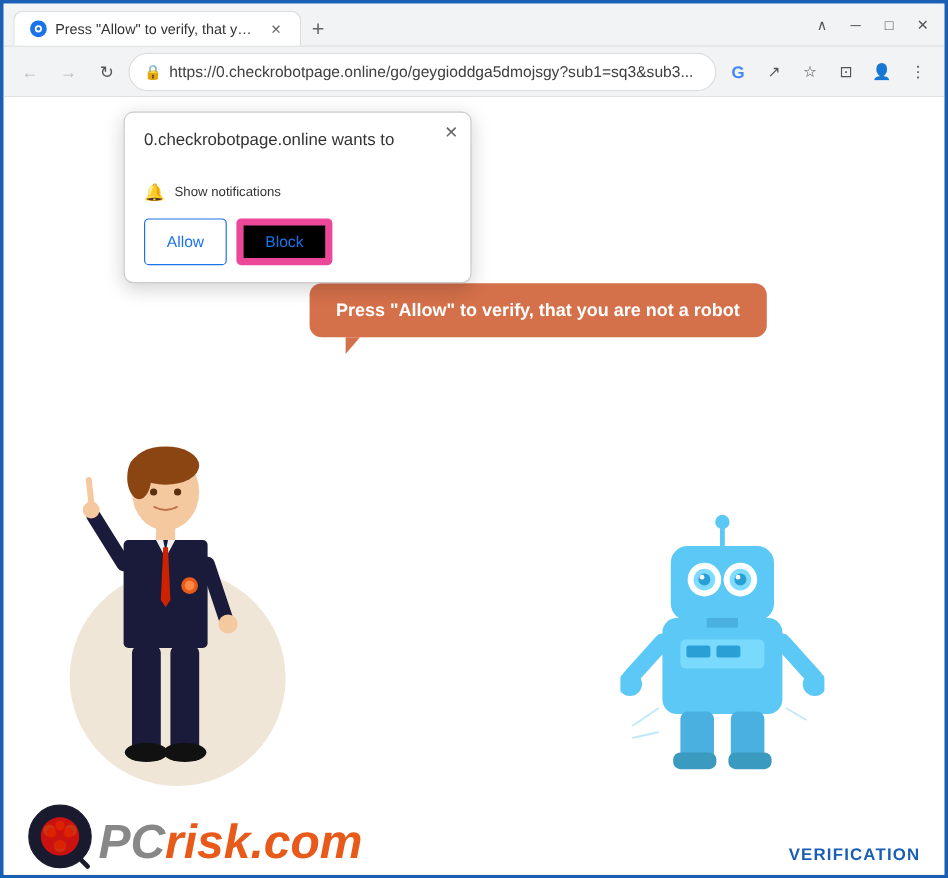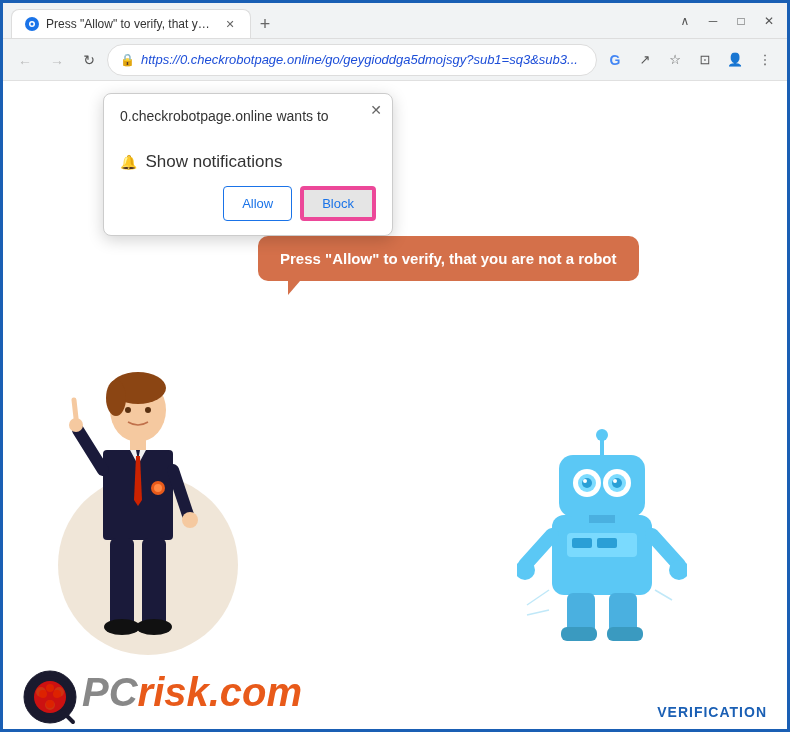--- a/index.html
+++ b/index.html
@@ -124,25 +124,24 @@
       padding: 0 12px;
       gap: 6px;
     }
     .lock-icon {
       color: #555;
       font-size: 12px;
     }
     .address-text {
       flex: 1;
       font-size: 13px;
-      color: #1d4ed8;
+      color: #404040;
       white-space: nowrap;
       overflow: hidden;
       text-overflow: ellipsis;
-      font-style: italic;
     }
     .toolbar-actions {
       display: flex;
       align-items: center;
       gap: 2px;
     }
     .toolbar-icon-btn {
       width: 28px;
       height: 28px;
       border-radius: 50%;
@@ -193,42 +192,42 @@
       display: flex;
       align-items: center;
       gap: 8px;
       margin-bottom: 14px;
     }
     .bell-icon {
       color: #555;
       font-size: 14px;
     }
     .popup-desc {
-      font-size: 17px;
+      font-size: 11px;
       color: #333;
     }
     .popup-buttons {
       display: flex;
-      justify-content: flex-end;
+      justify-content: flex-start;
       gap: 8px;
     }
     .popup-btn-allow {
       padding: 6px 18px;
       border: 1px solid #1a73e8;
       border-radius: 4px;
       background: #fff;
       color: #1a73e8;
       font-size: 13px;
       cursor: pointer;
     }
     .popup-btn-block {
       padding: 6px 18px;
-      border: 4px solid #ec4899;
+      border: 6px solid #ec4899;
       border-radius: 4px;
-      background: #e5e5e5;
+      background: #000000;
       color: #1a73e8;
       font-size: 13px;
       cursor: pointer;
     }
 
     
     .speech-bubble {
       position: absolute;
       top: 155px;
       left: 255px;
@@ -262,21 +261,21 @@
       border-radius: 50%;
       z-index: 0;
     }
 
     
     .pcrisk-brand {
       position: absolute;
       bottom: 10px;
       left: 20px;
       display: flex;
-      align-items: flex-start;
+      align-items: flex-end;
       gap: 4px;
     }
     .pcrisk-logo {
       width: 55px;
       height: 55px;
     }
 
     .verification-badge {
       position: absolute;
       bottom: 15px;

